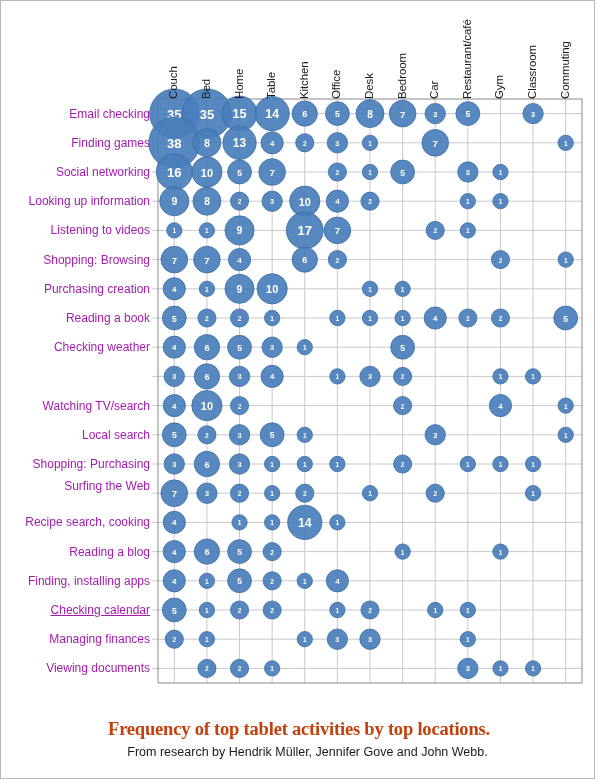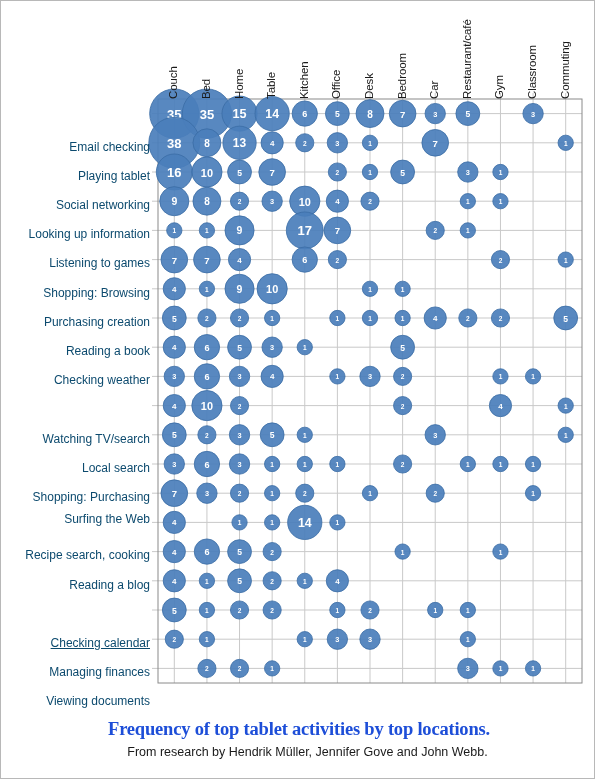--- a/index.html
+++ b/index.html
@@ -40,46 +40,45 @@
     font-size: 11.5px;
     color: #1a1a1a;
     white-space: nowrap;
     transform-origin: left bottom;
     transform: rotate(-90deg);
     letter-spacing: -0.1px;
   }
   .row-label {
     position: absolute;
     font-size: 12px;
-    color: #0c4a6e;
+    color: #a21caf;
     white-space: nowrap;
     text-align: right;
     line-height: 14px;
-    margin-top: 33px;
   }
   .bubble-value {
     font-family: "Liberation Sans", sans-serif;
     font-weight: bold;
     fill: #ffffff;
     text-anchor: middle;
     dominant-baseline: central;
     pointer-events: none;
   }
   #caption {
     position: absolute;
     left: 0;
     top: 700px;
     width: 596px;
     text-align: center;
   }
   #chart-title {
     font-family: "Liberation Serif", serif;
     font-weight: bold;
     font-size: 18.5px;
-    color: #1d4ed8;
+    color: #c2410c;
     margin: 18px 0 0 0;
     letter-spacing: -0.2px;
   }
   #chart-subtitle {
     font-family: "Liberation Sans", sans-serif;
     font-size: 12.5px;
     color: #1a1a1a;
     margin: 5px 0 0 0;
     padding-left: 17px;
   }
@@ -440,34 +439,35 @@
       <div class="col-header" style="left: 308.769px; top: 86px;">Kitchen</div>
       <div class="col-header" style="left: 341.385px; top: 86px;">Office</div>
       <div class="col-header" style="left: 374px; top: 86px;">Desk</div>
       <div class="col-header" style="left: 406.615px; top: 86px;">Bedroom</div>
       <div class="col-header" style="left: 439.231px; top: 86px;">Car</div>
       <div class="col-header" style="left: 471.846px; top: 86px;">Restaurant/café</div>
       <div class="col-header" style="left: 504.462px; top: 86px;">Gym</div>
       <div class="col-header" style="left: 537.077px; top: 86px;">Classroom</div>
       <div class="col-header" style="left: 569.692px; top: 86px;">Commuting</div>
       <div class="row-label" style="right: 447px; top: 105.6px; width: 145px;">Email checking</div>
-      <div class="row-label" style="right: 447px; top: 134.8px; width: 145px;">Playing tablet</div>
+      <div class="row-label" style="right: 447px; top: 134.8px; width: 145px;">Finding games</div>
       <div class="row-label" style="right: 447px; top: 164px; width: 145px;">Social networking</div>
       <div class="row-label" style="right: 447px; top: 193.2px; width: 145px;">Looking up information</div>
-      <div class="row-label" style="right: 447px; top: 222.4px; width: 145px;">Listening to games</div>
+      <div class="row-label" style="right: 447px; top: 222.4px; width: 145px;">Listening to videos</div>
       <div class="row-label" style="right: 447px; top: 251.6px; width: 145px;">Shopping: Browsing</div>
       <div class="row-label" style="right: 447px; top: 280.8px; width: 145px;">Purchasing creation</div>
       <div class="row-label" style="right: 447px; top: 310px; width: 145px;">Reading a book</div>
       <div class="row-label" style="right: 447px; top: 339.2px; width: 145px;">Checking weather</div>
       <div class="row-label" style="right: 447px; top: 397.6px; width: 145px;">Watching TV/search</div>
       <div class="row-label" style="right: 447px; top: 426.8px; width: 145px;">Local search</div>
       <div class="row-label" style="right: 447px; top: 456px; width: 145px;">Shopping: Purchasing</div>
       <div class="row-label" style="right: 447px; top: 478px; width: 145px;">Surfing the Web</div>
       <div class="row-label" style="right: 447px; top: 514.4px; width: 145px;">Recipe search, cooking</div>
       <div class="row-label" style="right: 447px; top: 543.6px; width: 145px;">Reading a blog</div>
+      <div class="row-label" style="right: 447px; top: 572.8px; width: 145px;">Finding, installing apps</div>
       <div class="row-label" style="right: 447px; top: 602px; width: 145px; text-decoration: underline;">Checking calendar</div>
       <div class="row-label" style="right: 447px; top: 631.2px; width: 145px;">Managing finances</div>
       <div class="row-label" style="right: 447px; top: 660.4px; width: 145px;">Viewing documents</div>
     </div>
   <div id="caption">
     <div id="chart-title">Frequency of top tablet activities by top locations.</div>
     <div id="chart-subtitle">From research by Hendrik Müller, Jennifer Gove and John Webb.</div>
   </div>
 </div>
 

